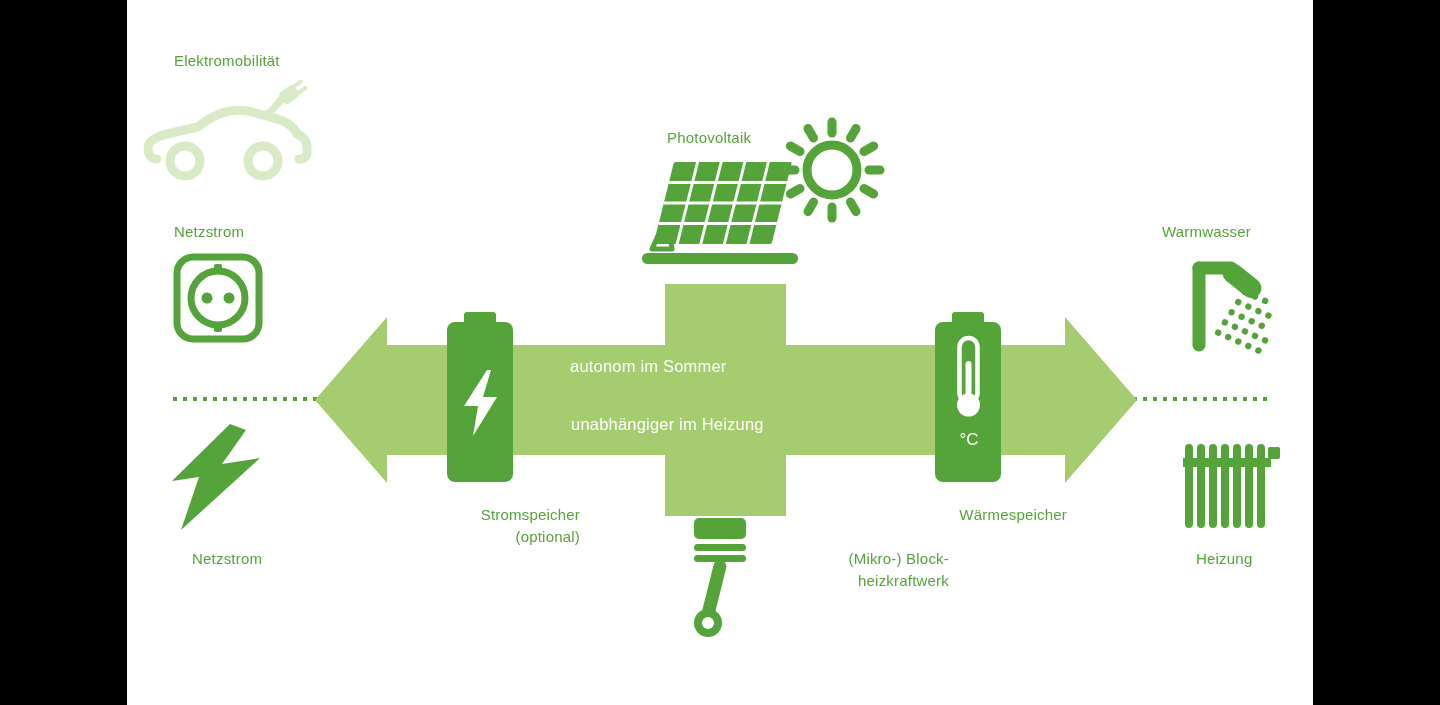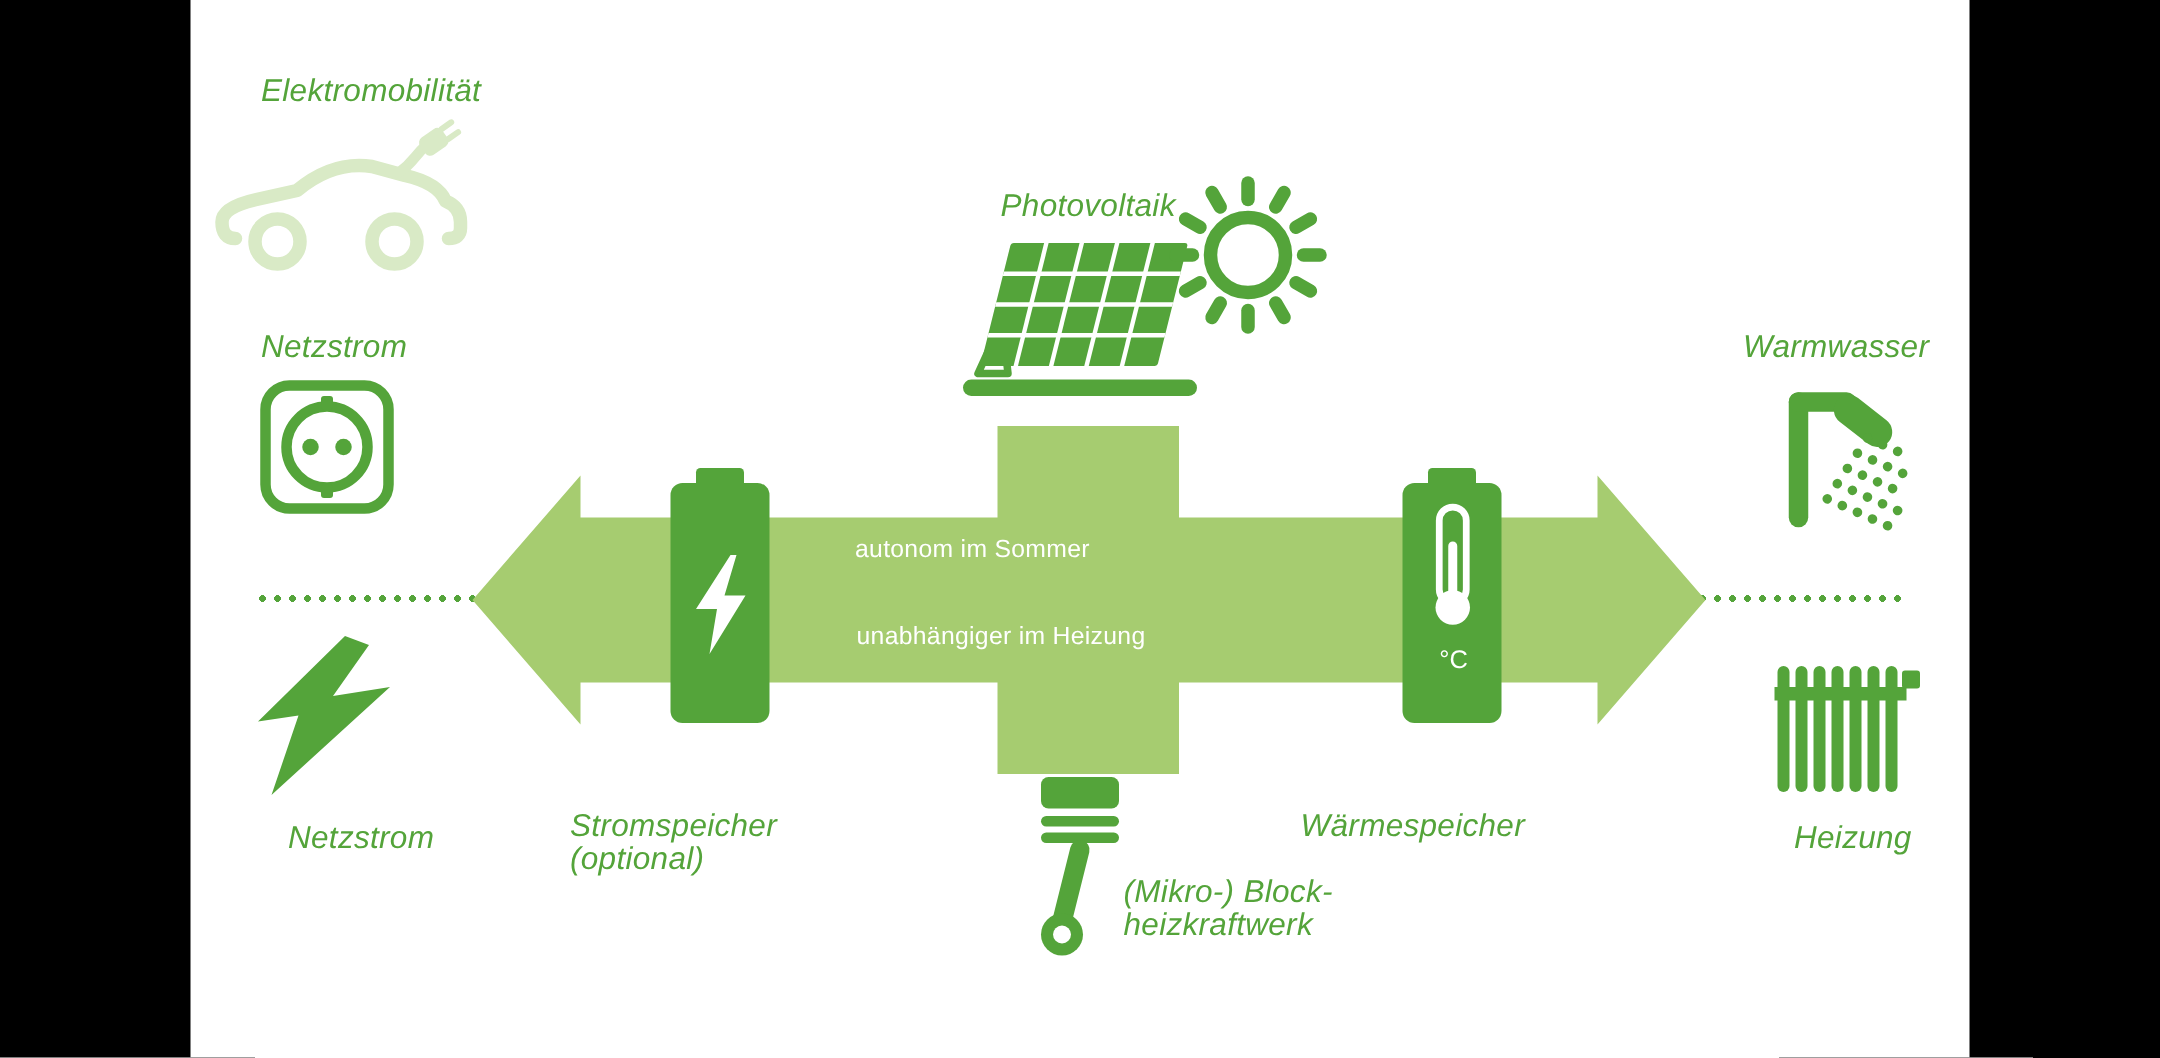--- a/index.html
+++ b/index.html
@@ -14,23 +14,23 @@
   html,body{overflow:hidden;}
   body{
     width:1440px;height:705px;position:relative;
     background:var(--bg);
     font-family:"Liberation Sans",sans-serif;
   }
   .canvas{position:absolute;left:127px;top:0;width:1186px;height:705px;background:var(--canvas);}
   .abs{position:absolute;}
   .label{
     position:absolute;color:var(--green);
-    font-size:21px;letter-spacing:.2px;line-height:19px;font-style:italic;
-  }
-  .label.center{text-align:left;width:200px;margin-top:36px;}
+    font-size:15px;letter-spacing:.2px;line-height:19px;
+  }
+  .label.center{text-align:right;width:200px;}
   .arrow-text{
     position:absolute;color:var(--arrow-text);
     font-size:16.5px;width:300px;letter-spacing:.2px;
   }
   .dotted{
     position:absolute;left:170px;top:396px;width:1102px;height:6px;
     background-image:radial-gradient(circle 2.3px at 50% 50%, var(--green) 97%, transparent 100%);
     background-size:10px 6px;background-repeat:repeat-x;
   }
   svg{display:block;overflow:visible;}

